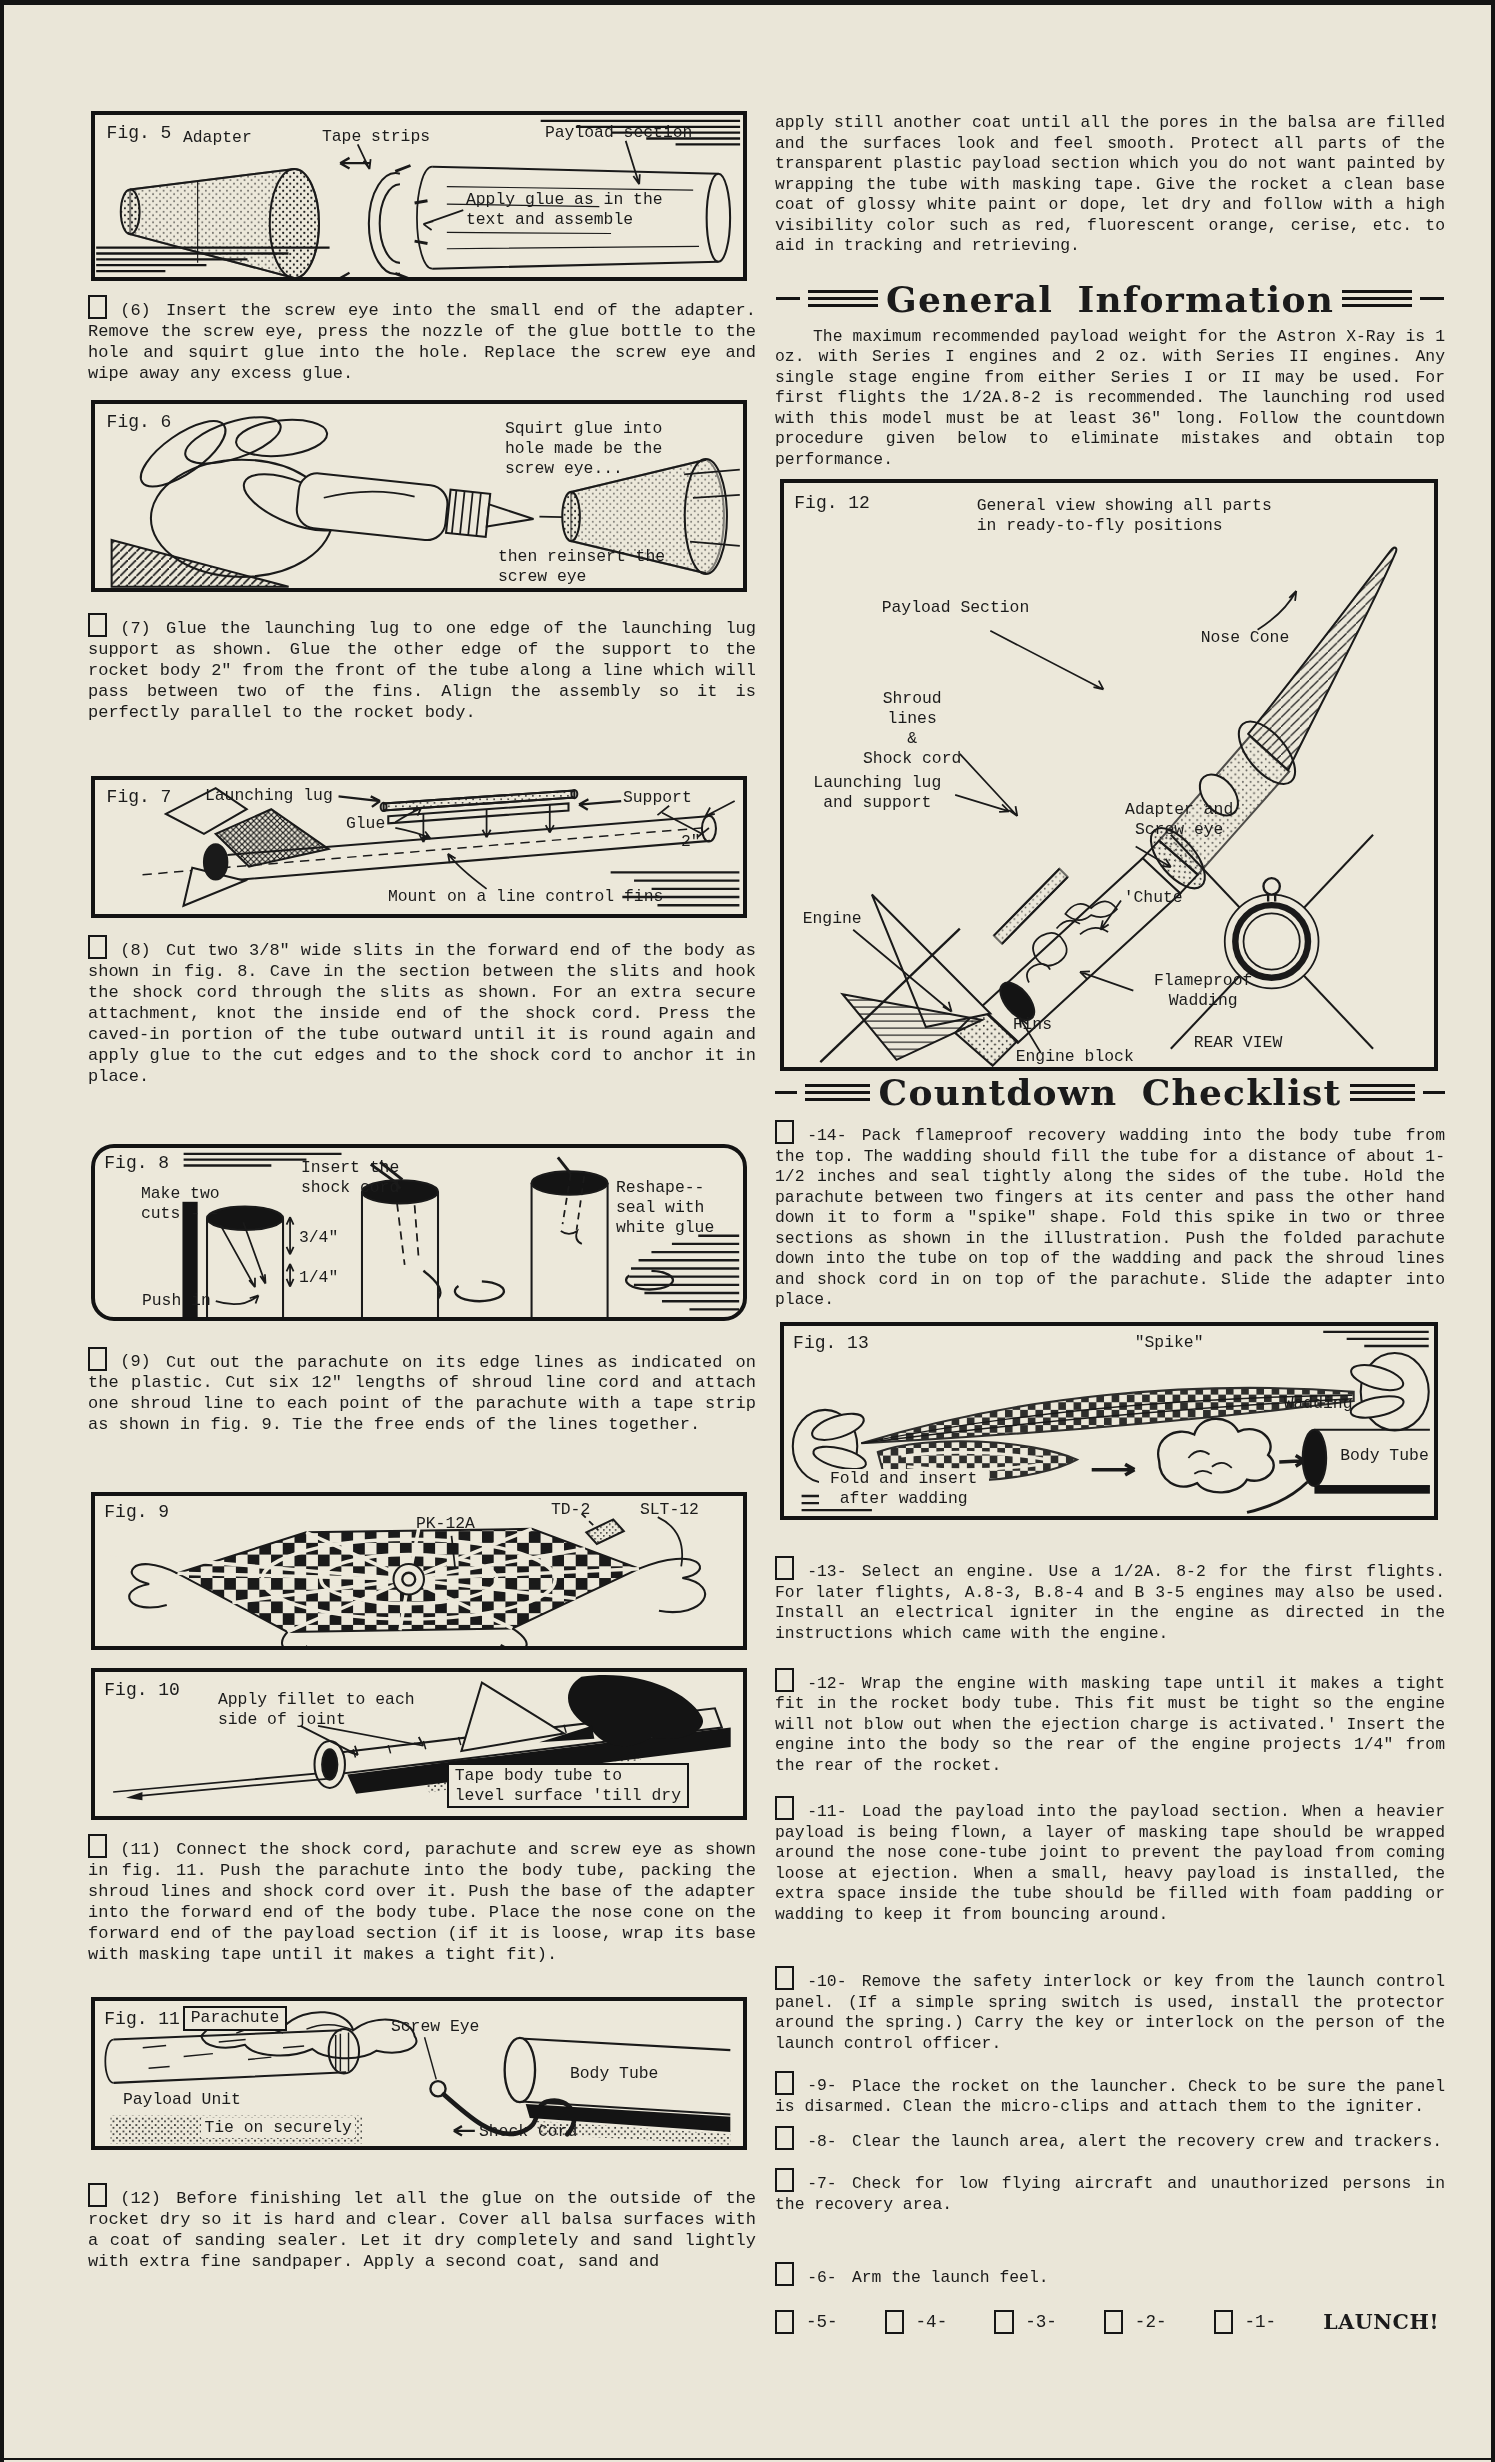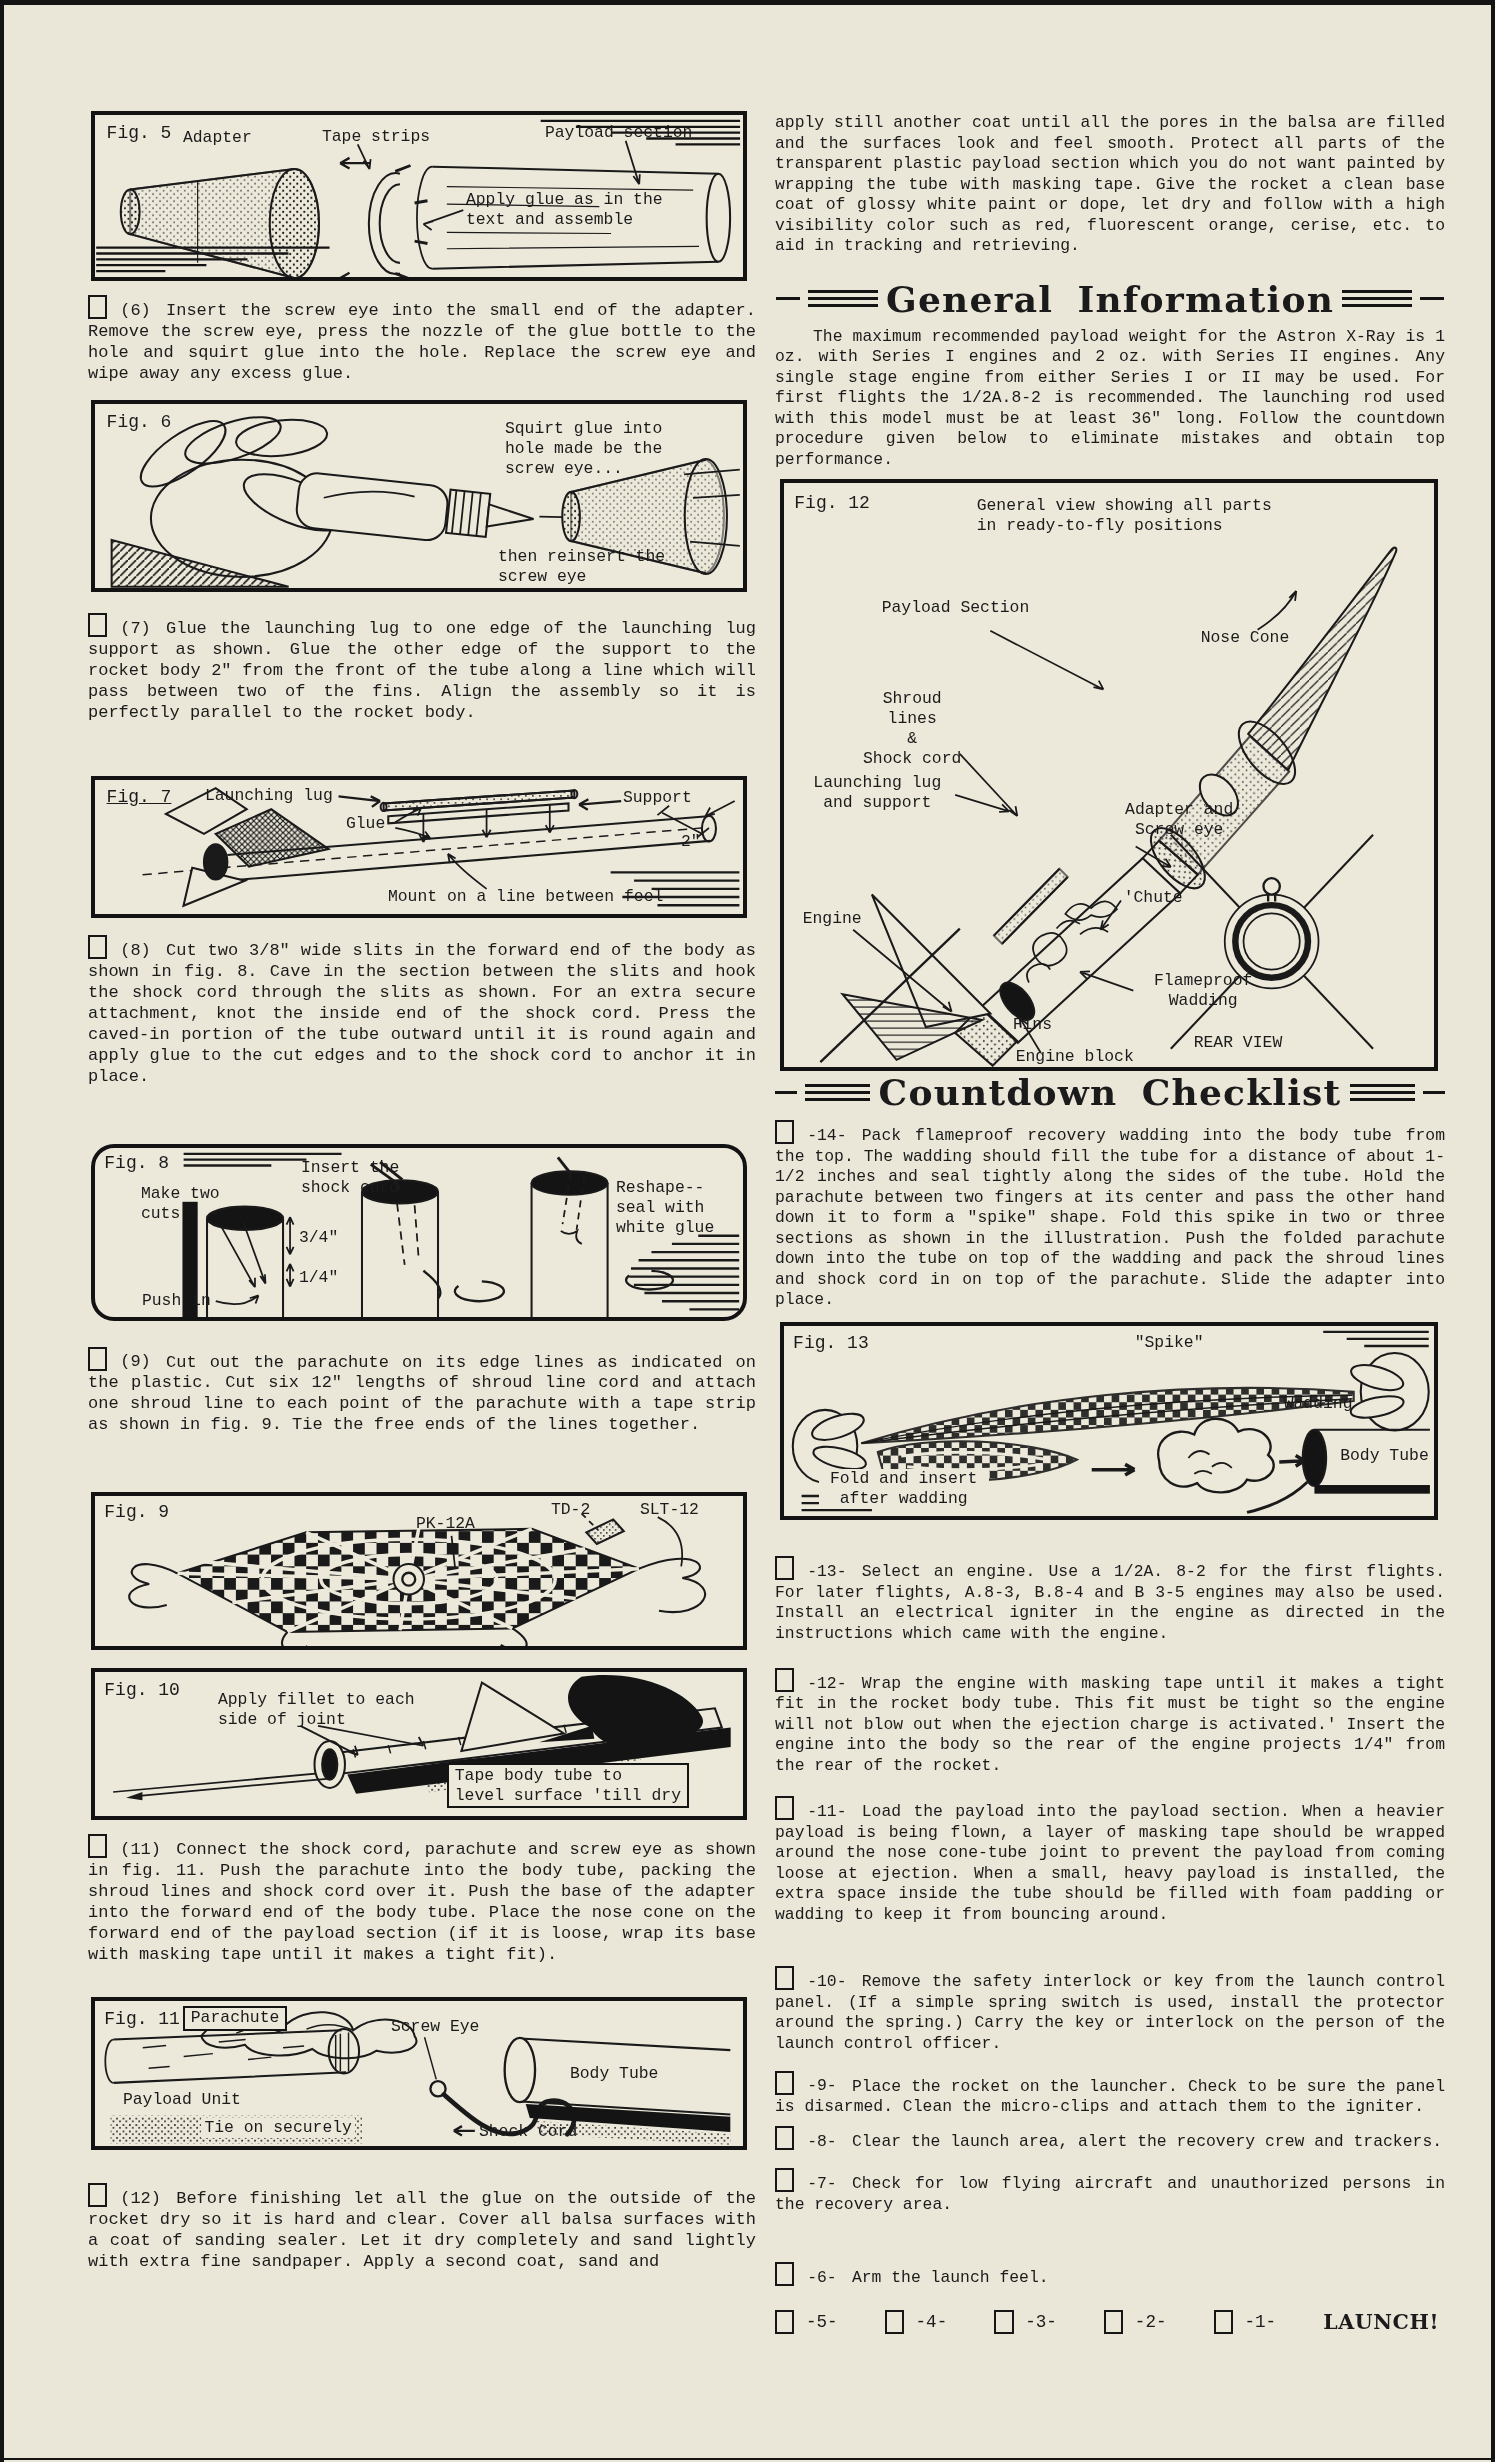--- a/index.html
+++ b/index.html
@@ -174,26 +174,26 @@
           <path d="M960,60 L980,44 M1028,98 L1048,82 M968,56 L1036,92" stroke-width="3"></path>
           <path d="M1092,36 L1042,62 M1042,62 l16,-4 M1042,62 l8,-15" stroke-width="3"></path>
           <path d="M668,186 Q620,150 602,126 M602,126 l3,16 M602,126 l13,8" stroke-width="3"></path>
           <line x1="880" y1="158" x2="1100" y2="158" stroke-width="4"></line>
           <line x1="920" y1="172" x2="1100" y2="172" stroke-width="4"></line>
           <line x1="950" y1="186" x2="1100" y2="186" stroke-width="4"></line>
           <line x1="900" y1="200" x2="1100" y2="200" stroke-width="4"></line>
           <line x1="960" y1="214" x2="1100" y2="214" stroke-width="4"></line>
         </g>
       </svg>
-      <span class="figcap" style="left:11.7px;top:7px;text-decoration:underline;">Fig. 7</span>
+      <span class="figcap" style="left:11.7px;top:7px;">Fig. 7</span>
       <span class="figlabel" style="left:110px;top:5.9px;">Launching lug</span>
       <span class="figlabel" style="left:528px;top:8.2px;">Support</span>
       <span class="figlabel" style="left:251px;top:34px;">Glue</span>
       <span class="figlabel" style="left:586px;top:52px;">2"</span>
-      <span class="figlabel" style="left:293px;top:107px;">Mount on a line between feel</span>
+      <span class="figlabel" style="left:293px;top:107px;">Mount on a line control fins</span>
     </div>
 
     <p class="step" style="margin-top:16.4px;"><span class="cb"></span><span class="num">(8)</span><span>Cut two 3/8" wide slits in the forward end of the body as shown in fig. 8.  Cave in the section between the slits and hook the shock cord through the slits as shown.  For an extra secure attachment, knot the inside end of the shock cord.  Press the caved-in portion of the tube outward until it is round again and apply glue to the cut edges and to the shock cord to anchor it in place.</span></p>
 
     <div class="figbox" style="width:648px;height:169px;margin:57px 0 0 2.9px;border-radius:23px;">
       <svg width="648" height="169" viewBox="0 0 1105 289">
         <g stroke="#1a1a1a" stroke-width="3.5" fill="none">
           <line x1="150" y1="10" x2="420" y2="10" stroke-width="4"></line>
           <line x1="150" y1="20" x2="360" y2="20" stroke-width="4"></line>
           <line x1="150" y1="30" x2="300" y2="30" stroke-width="4"></line>

